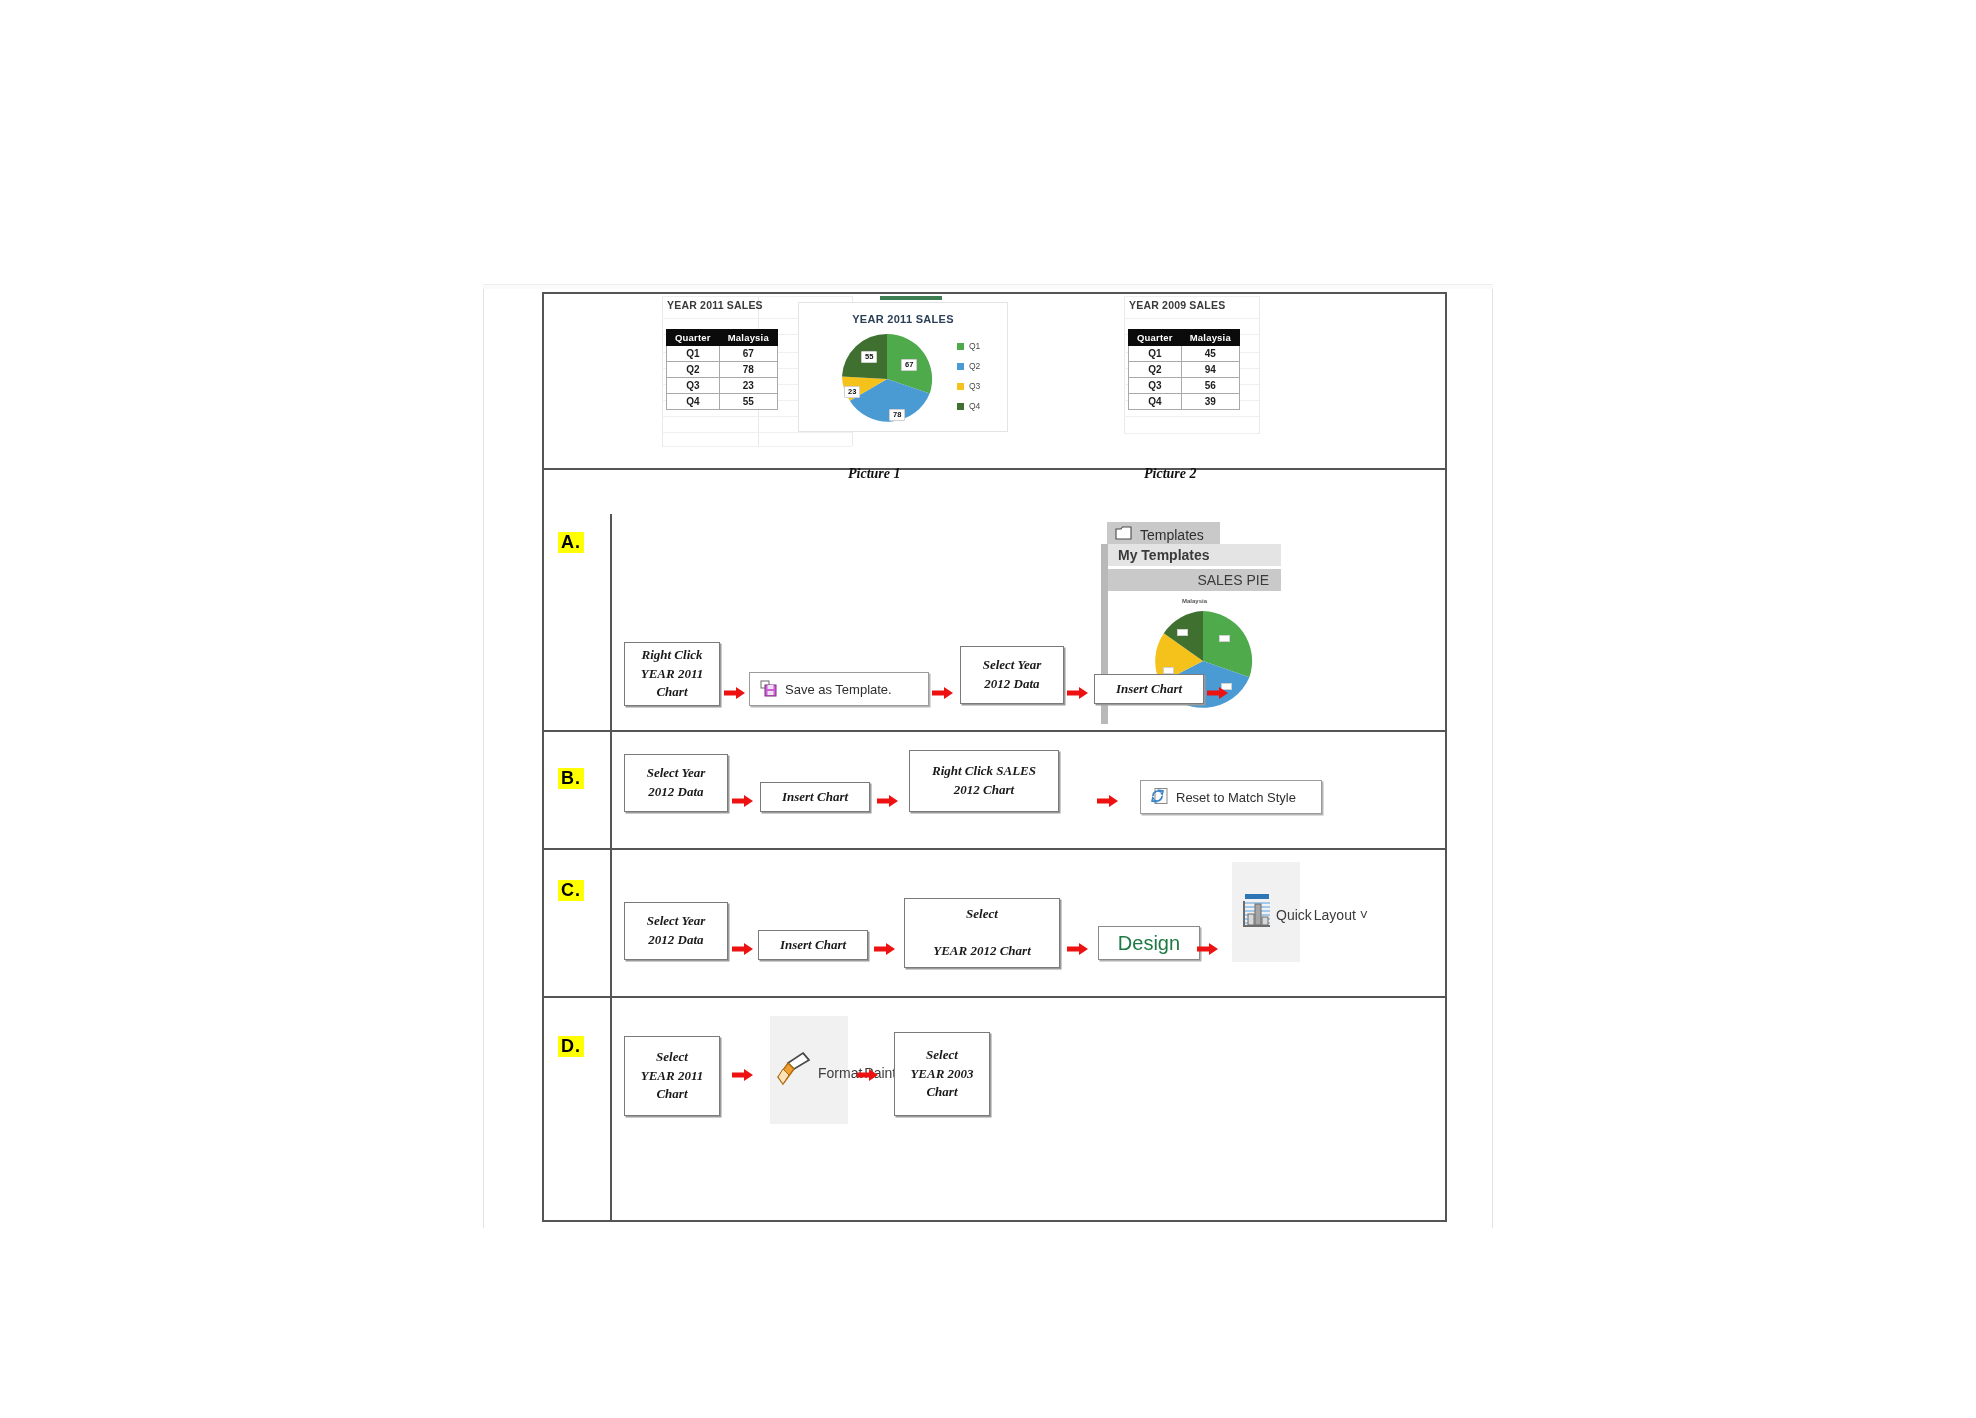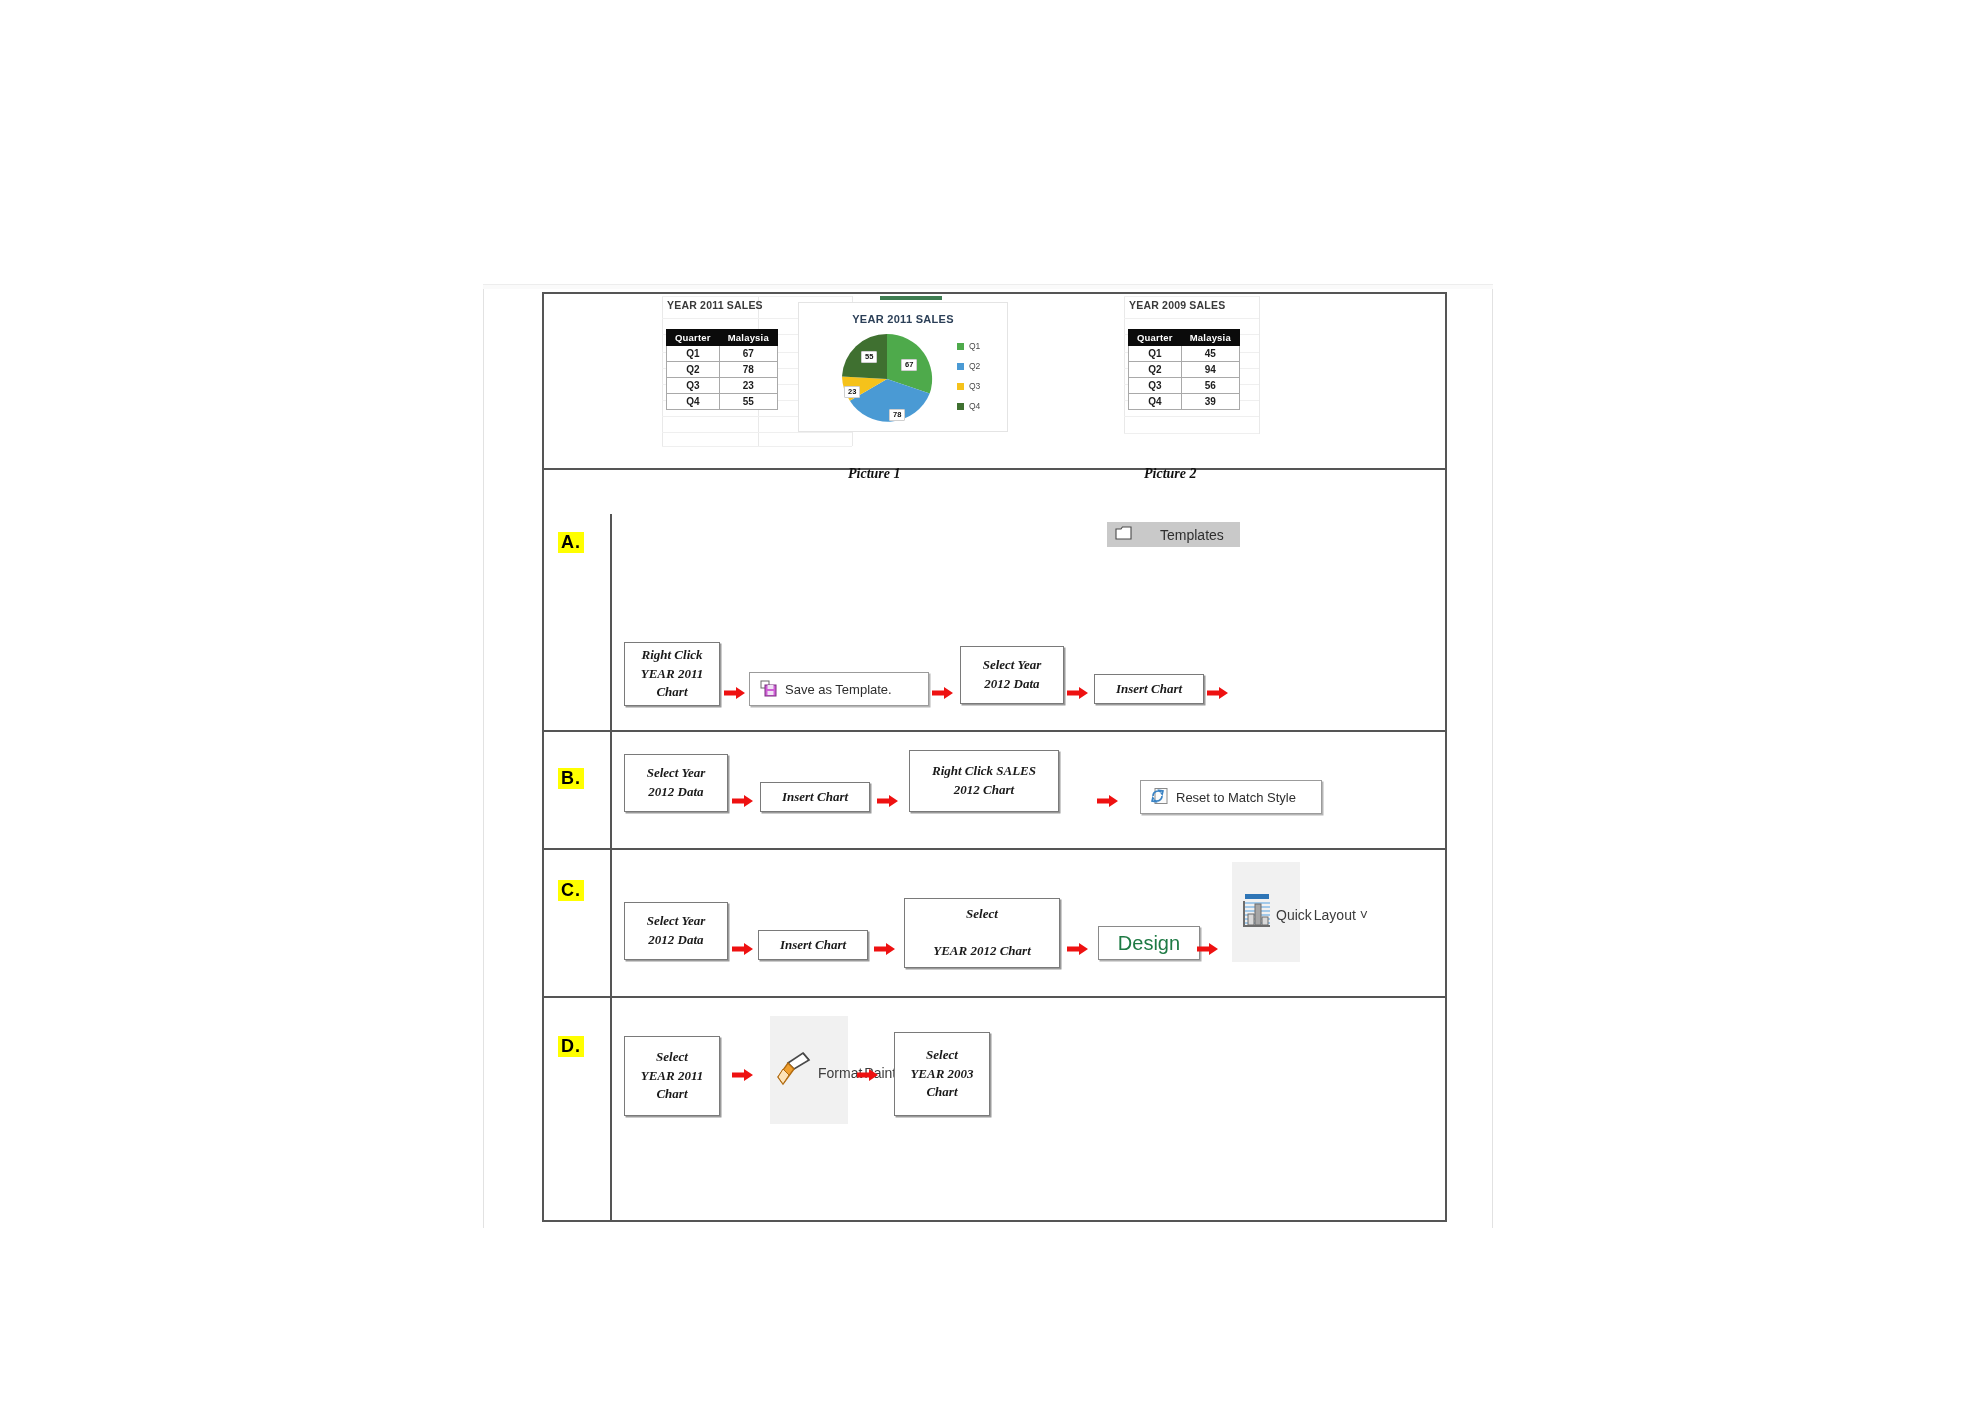--- a/index.html
+++ b/index.html
@@ -179,21 +179,21 @@
     justify-content:flex-start; gap:2px;
     font-family:"Liberation Sans", sans-serif;
     font-size:14px; color:#3c3c3c; line-height:1.18;
     padding-top:6px;
   }
   .bigbtn .bl { text-align:center; white-space:nowrap; }
 
   
   .tpl-btn {
     position:absolute; background:#c9c9c9;
-    display:flex; align-items:center; gap:28px;
+    display:flex; align-items:center; gap:8px;
     padding: 4px 16px 4px 8px;
     font-family:"Liberation Sans", sans-serif;
     font-size:14px; color:#2f2f2f;
   }
   .tpl-panel {
     position:absolute; background:#ffffff;
     border-left: 7px solid #b9b9b9;
   }
   .tpl-mytpl {
     position:absolute; background:#e4e4e4;
@@ -369,20 +369,41 @@
 
         <div class="tpl-btn" style="left:495px; top:8px;">
           <span>
             <svg width="17" height="14" viewBox="0 0 17 14">
               <path d="M1 3 H6 L7.4 1 H16 V13 H1 Z" fill="#ffffff" stroke="#4a4a4a" stroke-width="1.1"></path>
             </svg>
           </span>
           <span class="chip-label">Templates</span>
         </div>
 
+        <div class="tpl-panel" style="left:489px; top:30px; width:180px; height:180px;">
+          <div class="tpl-mytpl" style="left:0px; top:0px; width:173px;">My Templates</div>
+          <div class="tpl-salespie" style="left:0px; top:25px; width:173px;">SALES PIE</div>
+
+          <div class="tpl-chartarea" style="left:0px; top:49px; width:173px; height:131px;">
+            <div class="tpl-sub" style="top:5px;">Malaysia</div>
+            <div style="position:absolute; left:43px; top:16px; width:104px; height:104px;">
+              <svg width="104" height="104" viewBox="0 0 100 100">
+
+                <path d="M50 50 L50 2 A48 48 0 0 1 94.6 65.7 Z" fill="#4eaa4b"></path>
+                <path d="M50 50 L94.6 65.7 A48 48 0 0 1 8.9 71.2 Z" fill="#4a9ad4"></path>
+                <path d="M50 50 L8.9 71.2 A48 48 0 0 1 12.3 23.3 Z" fill="#f5c21b"></path>
+                <path d="M50 50 L12.3 23.3 A48 48 0 0 1 50 2 Z" fill="#3f7030"></path>
+              </svg>
+              <div class="mini-lbl" style="left:68px; top:26px;"></div>
+              <div class="mini-lbl" style="left:70px; top:74px;"></div>
+              <div class="mini-lbl" style="left:12px; top:58px;"></div>
+              <div class="mini-lbl" style="left:26px; top:20px;"></div>
+            </div>
+          </div>
+        </div>
 
         <div class="fbox" style="left:12px; top:128px; width:96px; height:64px;">
           <span>
             <span>Right Click</span><br>
             <span>YEAR 2011</span><br>
             <span>Chart</span>
           </span>
         </div>
 
         <span class="arrow" style="left:112px; top:172px;">

